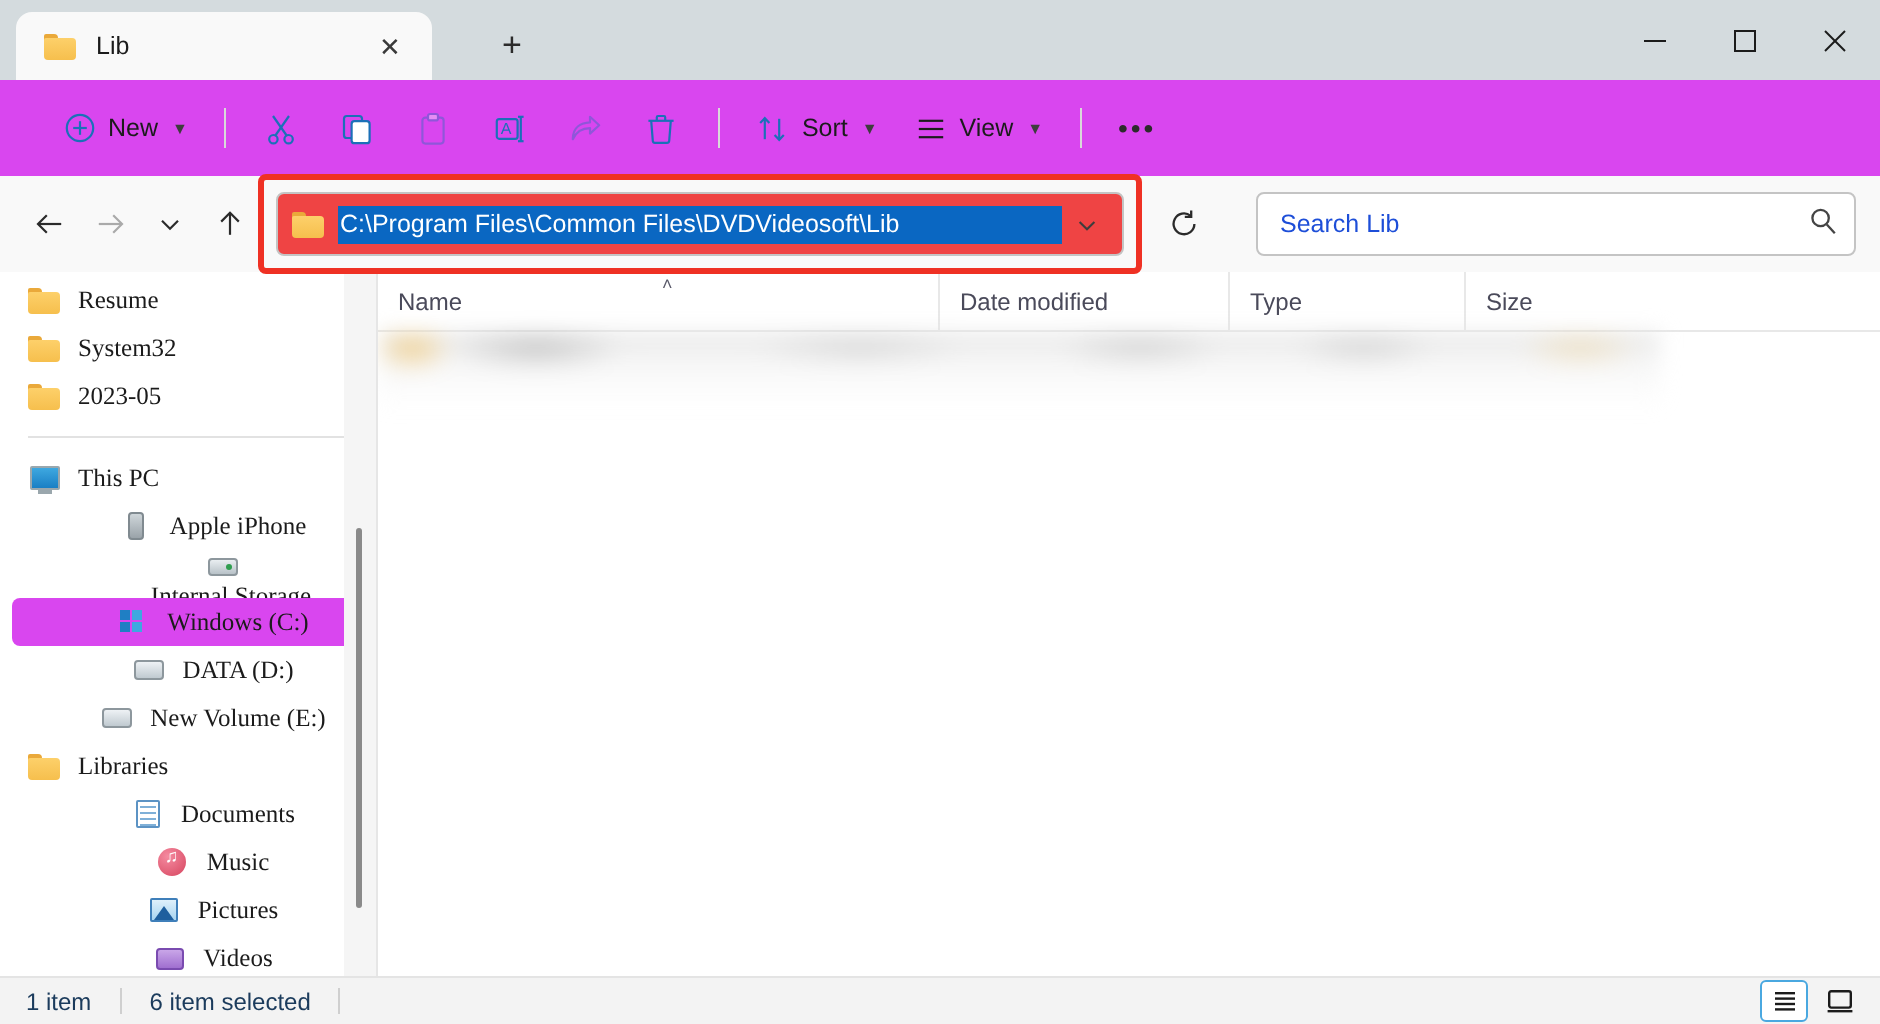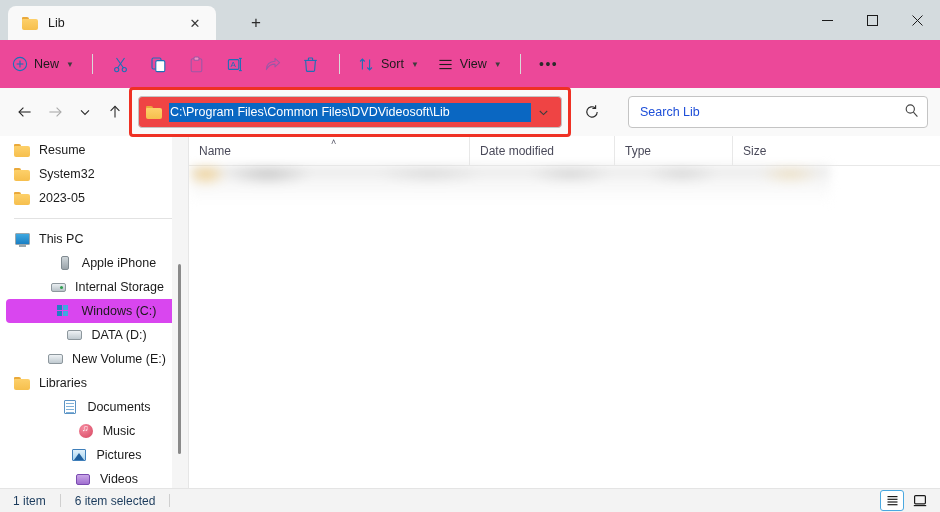--- a/index.html
+++ b/index.html
@@ -103,24 +103,24 @@
   .wc {
     width: 45px; height: 40px;
     display: flex; align-items: center; justify-content: center;
     color: #1b1b1b;
   }
   .wc svg { display: block; }
 
   
   .toolbar {
     height: 48px;
-    background: #ec4899;
-    display: flex;
-    align-items: center;
-    padding: 0 4px;
+    background: #d946ef;
+    display: flex;
+    align-items: center;
+    padding: 0 24px;
     box-sizing: border-box;
     gap: 2px;
   }
   .tb-btn {
     height: 32px;
     border-radius: 5px;
     display: flex;
     align-items: center;
     gap: 6px;
     padding: 0 8px;
@@ -264,34 +264,35 @@
     height: 24px;
     display: flex;
     align-items: center;
     font-size: 12.5px;
     color: #1b1b1b;
     border-radius: 4px;
     margin: 0 8px 0 6px;
     padding-left: 8px;
     white-space: nowrap;
     overflow: hidden;
+    font-family: Liberation Serif, serif;
   }
   .nav-item.selected { background: #d946ef; }
   .nav-ico {
     width: 16px; height: 16px;
     flex: 0 0 auto;
     margin-right: 9px;
     display: flex;
     align-items: center;
     justify-content: center;
     position: relative;
   }
   .ind-1 { padding-left: 8px; }
   .ind-2 { padding-left: 26px; justify-content: center; }
-  .ind-3 { padding-left: 44px; }
+  .ind-3 { padding-left: 44px; flex-direction: column; }
   .nav-divider {
     height: 1px;
     background: #e2e2e2;
     margin: 8px 14px 8px 14px;
   }
   
   .ico-folder { width: 16px; height: 13px; }
   .ico-pc {
     width: 15px; height: 12px;
     background: linear-gradient(#3ea8e0, #1a7fc4);

